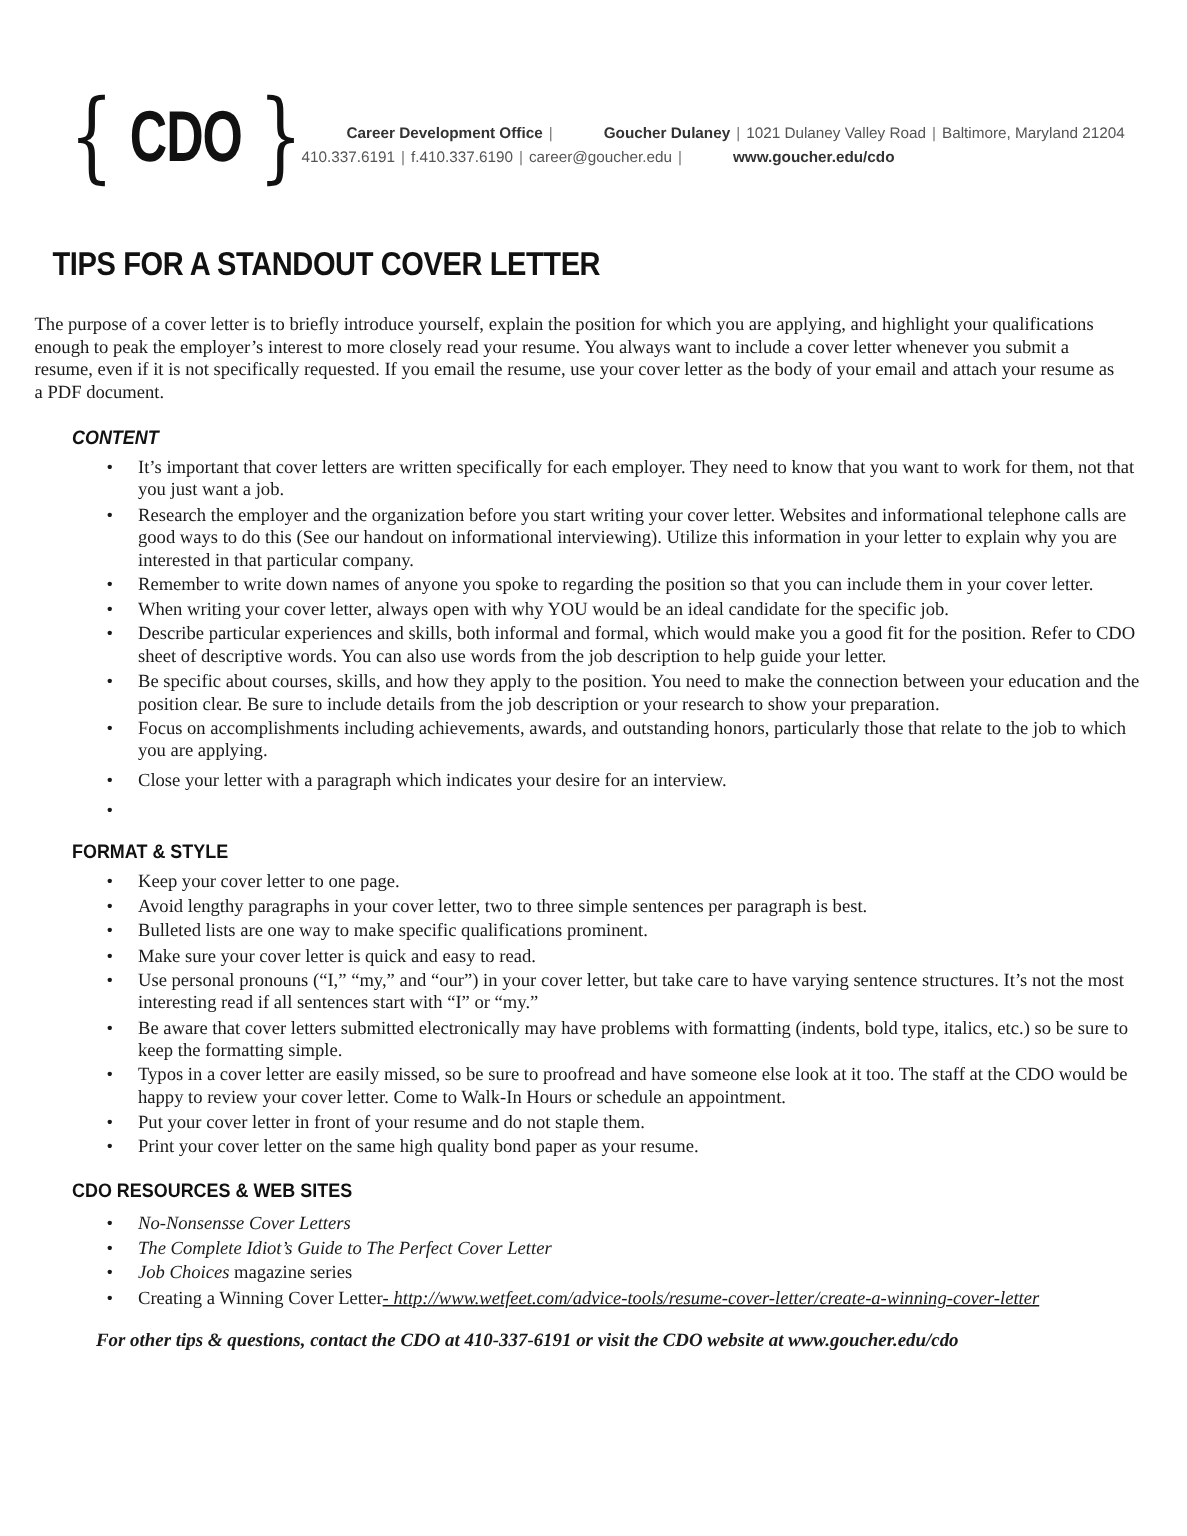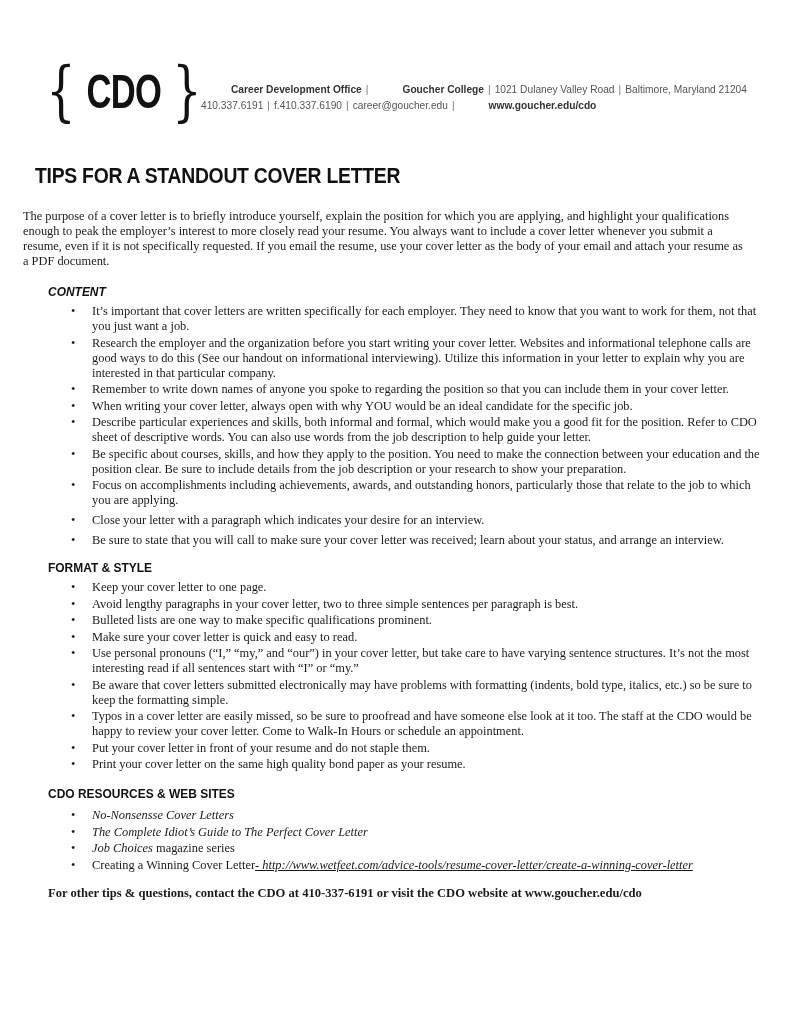--- a/index.html
+++ b/index.html
@@ -12,55 +12,55 @@
   .sep { margin:0 4px; color:#777; }
   .title { position:absolute; left:35px; top:163px; font-family:"Liberation Sans", sans-serif; font-weight:bold; font-size:22px; transform:scaleX(0.88); transform-origin:left; letter-spacing:-0.3px; margin:0; color:#111; }
   .intro { position:absolute; left:23px; top:209px; width:720px; font-family:"Liberation Serif", serif; font-size:12.4px; line-height:15px; margin:0; }
   .section-heading { position:absolute; font-family:"Liberation Sans", sans-serif; font-weight:bold; font-size:13px; margin:0; transform:scaleX(0.92); transform-origin:left; color:#111; }
   .italic { font-style:italic; }
   ul.bullets { position:absolute; left:0; margin:0; padding:0; list-style:none; width:760px; font-family:"Liberation Serif", serif; font-size:12.4px; line-height:15px; }
   ul.bullets li { position:relative; padding-left:92px; margin-bottom:1.5px; }
   ul.bullets li .dot { position:absolute; left:71px; top:0; }
   .gap-extra { margin-top:5px; }
   .link { font-style:italic; text-decoration:underline; }
-  .footer-note { position:absolute; left:48px; top:886px; font-family:"Liberation Serif", serif; font-weight:bold; font-size:12.6px; margin:0; }
+  .footer-note { position:absolute; left:64px; top:886px; font-family:"Liberation Serif", serif; font-style:italic; font-weight:bold; font-size:12.6px; margin:0; }
 </style>
 </head>
 <body>
 
 <div class="logo">
   <span class="brace">{</span>
   <span class="letters">CDO</span>
   <span class="brace">}</span>
 </div>
 
 <div class="header-info">
   <div>
-    <b>Career Development Office</b><span class="sep">|</span><b>Goucher College</b><span class="sep">|</span><span>1021 Dulaney Valley Road</span><span class="sep">|</span><span>Baltimore, Maryland 21204</span>
+    <b>Career Development Office</b><span class="sep">|</span><b>Goucher Dulaney</b><span class="sep">|</span><span>1021 Dulaney Valley Road</span><span class="sep">|</span><span>Baltimore, Maryland 21204</span>
   </div>
   <div>
     <span>410.337.6191</span><span class="sep">|</span><span>f.410.337.6190</span><span class="sep">|</span><span>career@goucher.edu</span><span class="sep">|</span><b>www.goucher.edu/cdo</b>
   </div>
 </div>
 
 <h1 class="title">TIPS FOR A STANDOUT COVER LETTER</h1>
 
 <p class="intro">The purpose of a cover letter is to briefly introduce yourself, explain the position for which you are applying, and highlight your qualifications enough to peak the employer’s interest to more closely read your resume.   You always want to include a cover letter whenever you submit a resume, even if it is not specifically requested.  If you email the resume, use your cover letter as the body of your email and attach your resume as a PDF document.</p>
 
 <h2 class="section-heading italic" style="left:48px; top:284px;">CONTENT</h2>
 <ul class="bullets" style="top:304px;">
   <li><span class="dot">•</span><span>It’s important that cover letters are written specifically for each employer.  They need to know that you want to work for them, not that you just want a job.</span></li>
   <li><span class="dot">•</span><span>Research the employer and the organization before you start writing your cover letter.  Websites and informational telephone calls are good ways to do this (See our handout on informational interviewing).  Utilize this information in your letter to explain why you are interested in that particular company.</span></li>
   <li><span class="dot">•</span><span>Remember to write down names of anyone you spoke to regarding the position so that you can include them in your cover letter.</span></li>
   <li><span class="dot">•</span><span>When writing your cover letter, always open with why YOU would be an ideal candidate for the specific job.</span></li>
   <li><span class="dot">•</span><span>Describe particular experiences and skills, both informal and formal, which would make you a good fit for the position. Refer to CDO sheet of descriptive words. You can also use words from the job description to help guide your letter.</span></li>
   <li><span class="dot">•</span><span>Be specific about courses, skills, and how they apply to the position.  You need to make the connection between your education and the position clear.  Be sure to include details from the job description or your research to show your preparation.</span></li>
   <li><span class="dot">•</span><span>Focus on accomplishments including achievements, awards, and outstanding honors, particularly those that relate to the job to which you are applying.</span></li>
   <li class="gap-extra"><span class="dot">•</span><span>Close your letter with a paragraph which indicates your desire for an interview.</span></li>
-  <li class="gap-extra"><span class="dot">•</span><span>Be sure to state that you will call to make sure your cover letter was received; learn about your status, and arrange an interview.</span></li>
+  <li class="gap-extra"><span class="dot">•</span></li>
 </ul>
 
 <h2 class="section-heading" style="left:48px; top:560px;">FORMAT &amp; STYLE</h2>
 <ul class="bullets" style="top:580px;">
   <li><span class="dot">•</span><span>Keep your cover letter to one page.</span></li>
   <li><span class="dot">•</span><span>Avoid lengthy paragraphs in your cover letter, two to three simple sentences per paragraph is best.</span></li>
   <li><span class="dot">•</span><span>Bulleted lists are one way to make specific qualifications prominent.</span></li>
   <li><span class="dot">•</span><span>Make sure your cover letter is quick and easy to read.</span></li>
   <li><span class="dot">•</span><span>Use personal pronouns (“I,” “my,” and “our”) in your cover letter, but take care to have varying sentence structures.  It’s not the most interesting read if all sentences start with “I” or “my.”</span></li>
   <li><span class="dot">•</span><span>Be aware that cover letters submitted electronically may have problems with formatting (indents, bold type, italics, etc.) so be sure to keep the formatting simple.</span></li>

